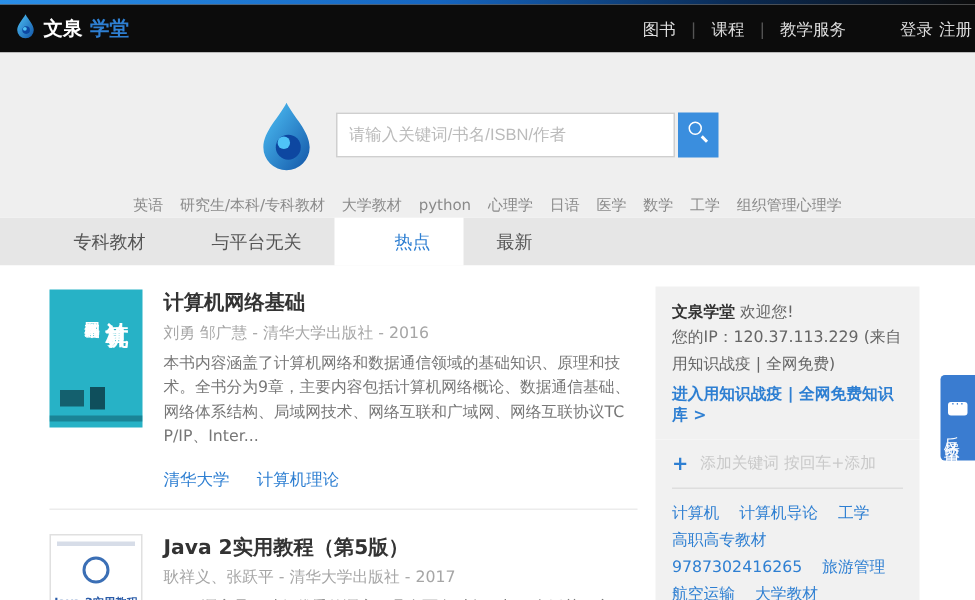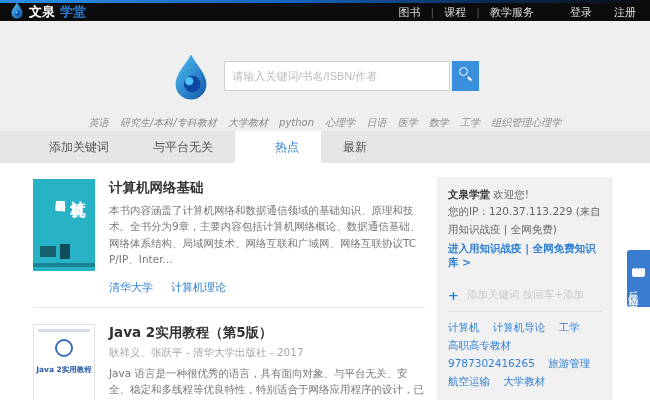--- a/index.html
+++ b/index.html
@@ -1,41 +1,41 @@
 <!DOCTYPE html>
 <html><head>
 <meta charset="utf-8">
 <style>
   * { margin:0; padding:0; box-sizing:border-box; }
   body { font-family:"DejaVu Sans","Liberation Sans",sans-serif; background:#fff; }
   .page { position:relative; width:650px; height:400px; overflow:hidden; background:#fff; }
 
   
   .topline { height:3px; background:linear-gradient(90deg,#2a8fe8 0%,#1565c0 45%,#0a2b55 75%,#0c0c0c 100%); }
-  .topbar { height:18px; background:#0c0c0c; display:flex; align-items:center; justify-content:space-between; padding:0 14px 0 10px; }
+  .topbar { height:32px; background:#0c0c0c; display:flex; align-items:center; justify-content:space-between; padding:0 2px 0 10px; }
   .brand { display:flex; align-items:center; gap:5px; cursor:pointer; }
   .brand b { color:#fff; font-size:13px; }
   .brand i { color:#2e7fd2; font-style:normal; font-weight:bold; font-size:13px; }
   .topnav { display:flex; align-items:center; gap:10px; font-size:11px; color:#ddd; }
   .topnav a { color:#ddd; text-decoration:none; cursor:pointer; }
   .topnav .sep { color:#555; }
-  .auth { margin-left:26px; display:flex; gap:22px; }
+  .auth { margin-left:26px; display:flex; gap:4px; }
 
   
   .search-section { height:110px; background:#efefef; position:relative; }
   .search-row { display:flex; align-items:flex-start; justify-content:center; padding-top:30px; }
   .biglogo { margin:2px 14px 0 0; }
   .search-box { display:flex; margin-top:10px; }
   .search-input { width:226px; height:30px; border:1px solid #cfcfcf; background:#fff; padding:13px 8px; font-size:11px; color:#333; outline:none; }
   .search-input::placeholder { color:#bbb; }
   .search-btn { width:27px; height:30px; margin-left:2px; background:#3a8ede; border:none; cursor:pointer; position:relative; }
   .mag { position:absolute; left:7px; top:6px; width:9px; height:9px; border:1.5px solid #fff; border-radius:50%; }
   .mag::after { content:""; position:absolute; left:8px; top:8px; width:5px; height:1.5px; background:#fff; transform:rotate(45deg); transform-origin:left center; }
   .hot-keywords { position:absolute; left:0; right:0; top:95px; text-align:center; font-size:10px; color:#8a8a8a; }
-  .hot-keywords a { color:#8a8a8a; text-decoration:none; margin:0 4px; cursor:pointer;font-style:italic; }
+  .hot-keywords a { color:#8a8a8a; text-decoration:none; margin:0 4px; cursor:pointer; }
 
   
   .tabbar { height:32px; background:#e6e6e6; display:flex; align-items:stretch; padding-left:27px; }
   .tab { display:flex; align-items:center; padding:0 22px; font-size:12px; color:#555; cursor:pointer; }
   .tab.active { background:#fff; color:#2e7fd2;padding-left:40px; }
 
   
   .content { position:relative; background:#fff; height:228px; }
   .main { position:absolute; left:33px; top:0; width:392px; }
   .book { display:flex; padding:16px 0 12px 0; border-bottom:1px solid #ececec; }
@@ -141,39 +141,40 @@
       <a>心理学</a>
       <a>日语</a>
       <a>医学</a>
       <a>数学</a>
       <a>工学</a>
       <a>组织管理心理学</a>
     </div>
   </div>
 
   <div class="tabbar">
-    <span class="tab">添加关键词</span>
+    <span class="tab">专科教材</span>
     <span class="tab">与平台无关</span>
     <span class="tab active">热点</span>
     <span class="tab">最新</span>
   </div>
 
   <div class="content">
     <div class="main">
 
       <article class="book">
         <div class="cover cov1">
           <span class="vt vt1">计算机</span>
           <span class="vt vt2">网络基础</span>
           <span class="dev1"></span>
             <span class="dev2"></span>
             <span class="band"></span>
         </div>
         <div class="info">
           <div class="title">计算机网络基础</div>
+          <div class="meta">刘勇 邹广慧 - 清华大学出版社 - 2016</div>
           <div class="desc">本书内容涵盖了计算机网络和数据通信领域的基础知识、原理和技术。全书分为9章，主要内容包括计算机网络概论、数据通信基础、网络体系结构、局域网技术、网络互联和广域网、网络互联协议TCP/IP、Inter...</div>
           <div class="tags">
             <a>清华大学</a>
             <a>计算机理论</a>
           </div>
         </div>
       </article>
 
       <article class="book">
         <div class="cover cov2">

